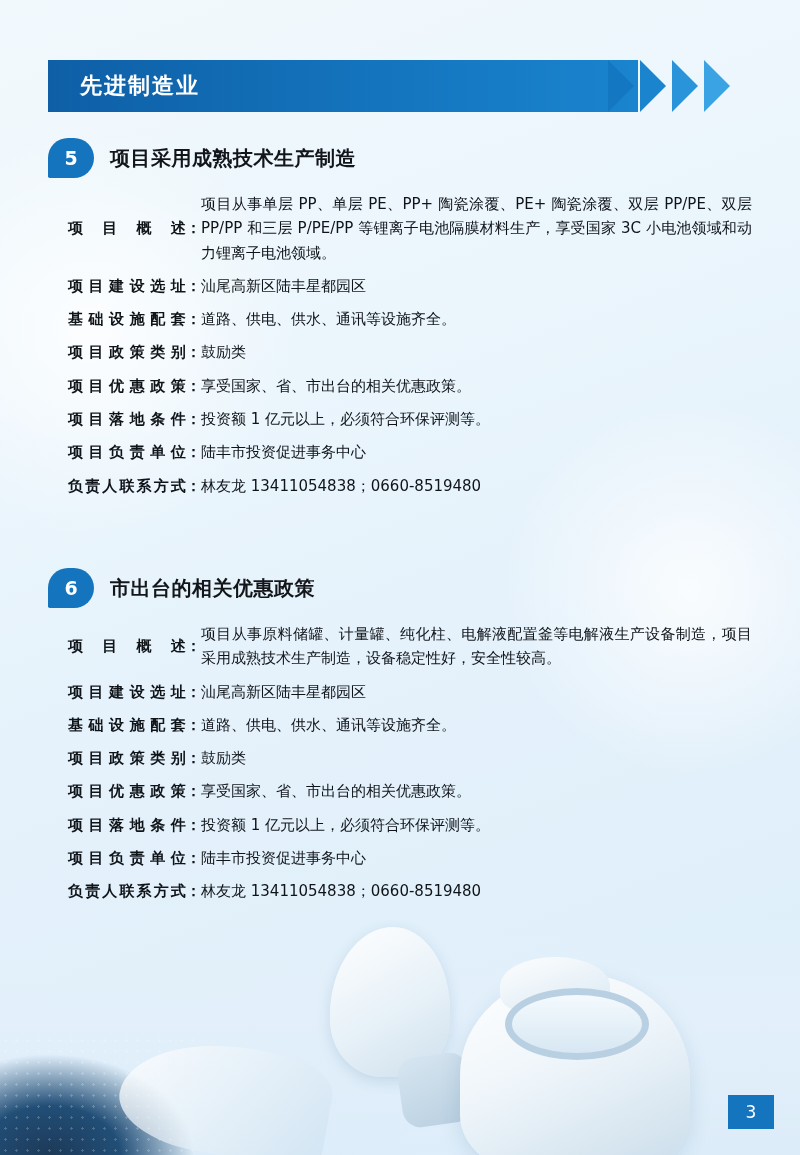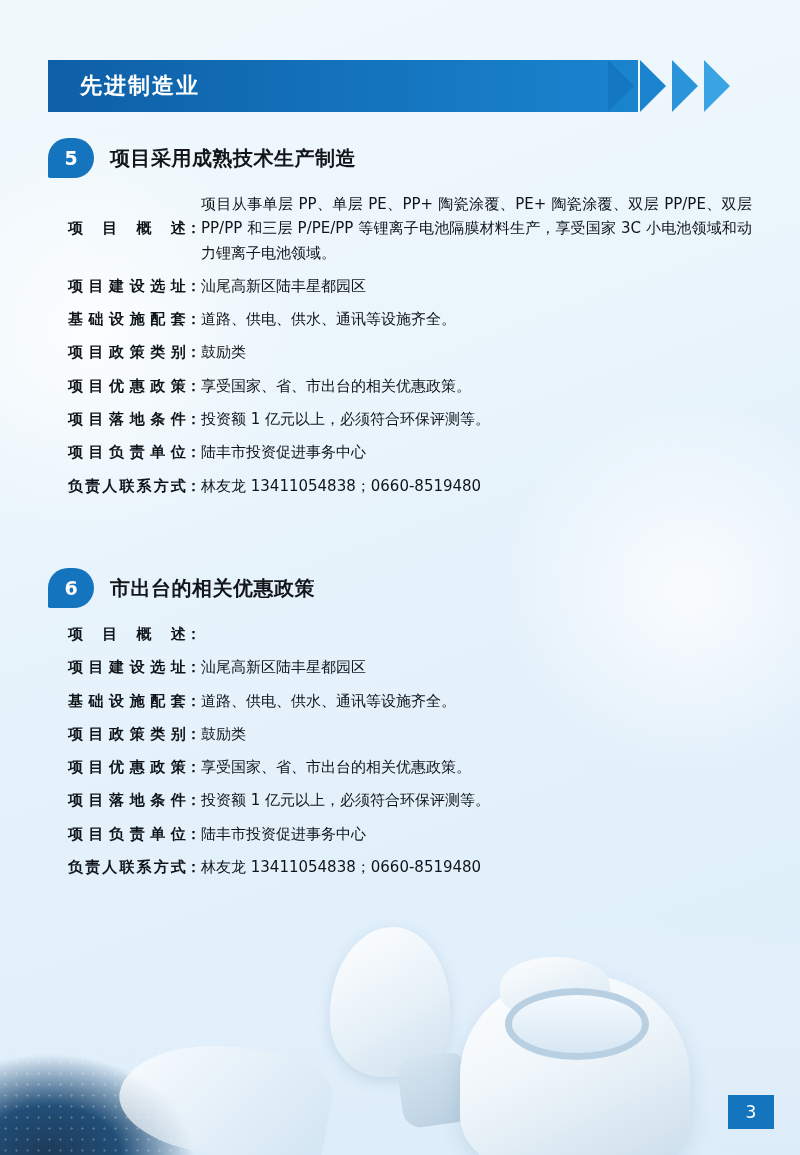--- a/index.html
+++ b/index.html
@@ -348,20 +348,21 @@
 
   <div class="project" id="project-2">
     <div class="proj-head">
       <div class="badge">6</div>
       <div class="proj-title">市出台的相关优惠政策</div>
     </div>
     <div class="fields">
       <div class="field">
         <span class="field-label">项目概述</span>
         <span class="field-colon">：</span>
+        <span class="field-value">项目从事原料储罐、计量罐、纯化柱、电解液配置釜等电解液生产设备制造，项目采用成熟技术生产制造，设备稳定性好，安全性较高。</span>
       </div>
       <div class="field">
         <span class="field-label">项目建设选址</span>
         <span class="field-colon">：</span>
         <span class="field-value">汕尾高新区陆丰星都园区</span>
       </div>
       <div class="field">
         <span class="field-label">基础设施配套</span>
         <span class="field-colon">：</span>
         <span class="field-value">道路、供电、供水、通讯等设施齐全。</span>

